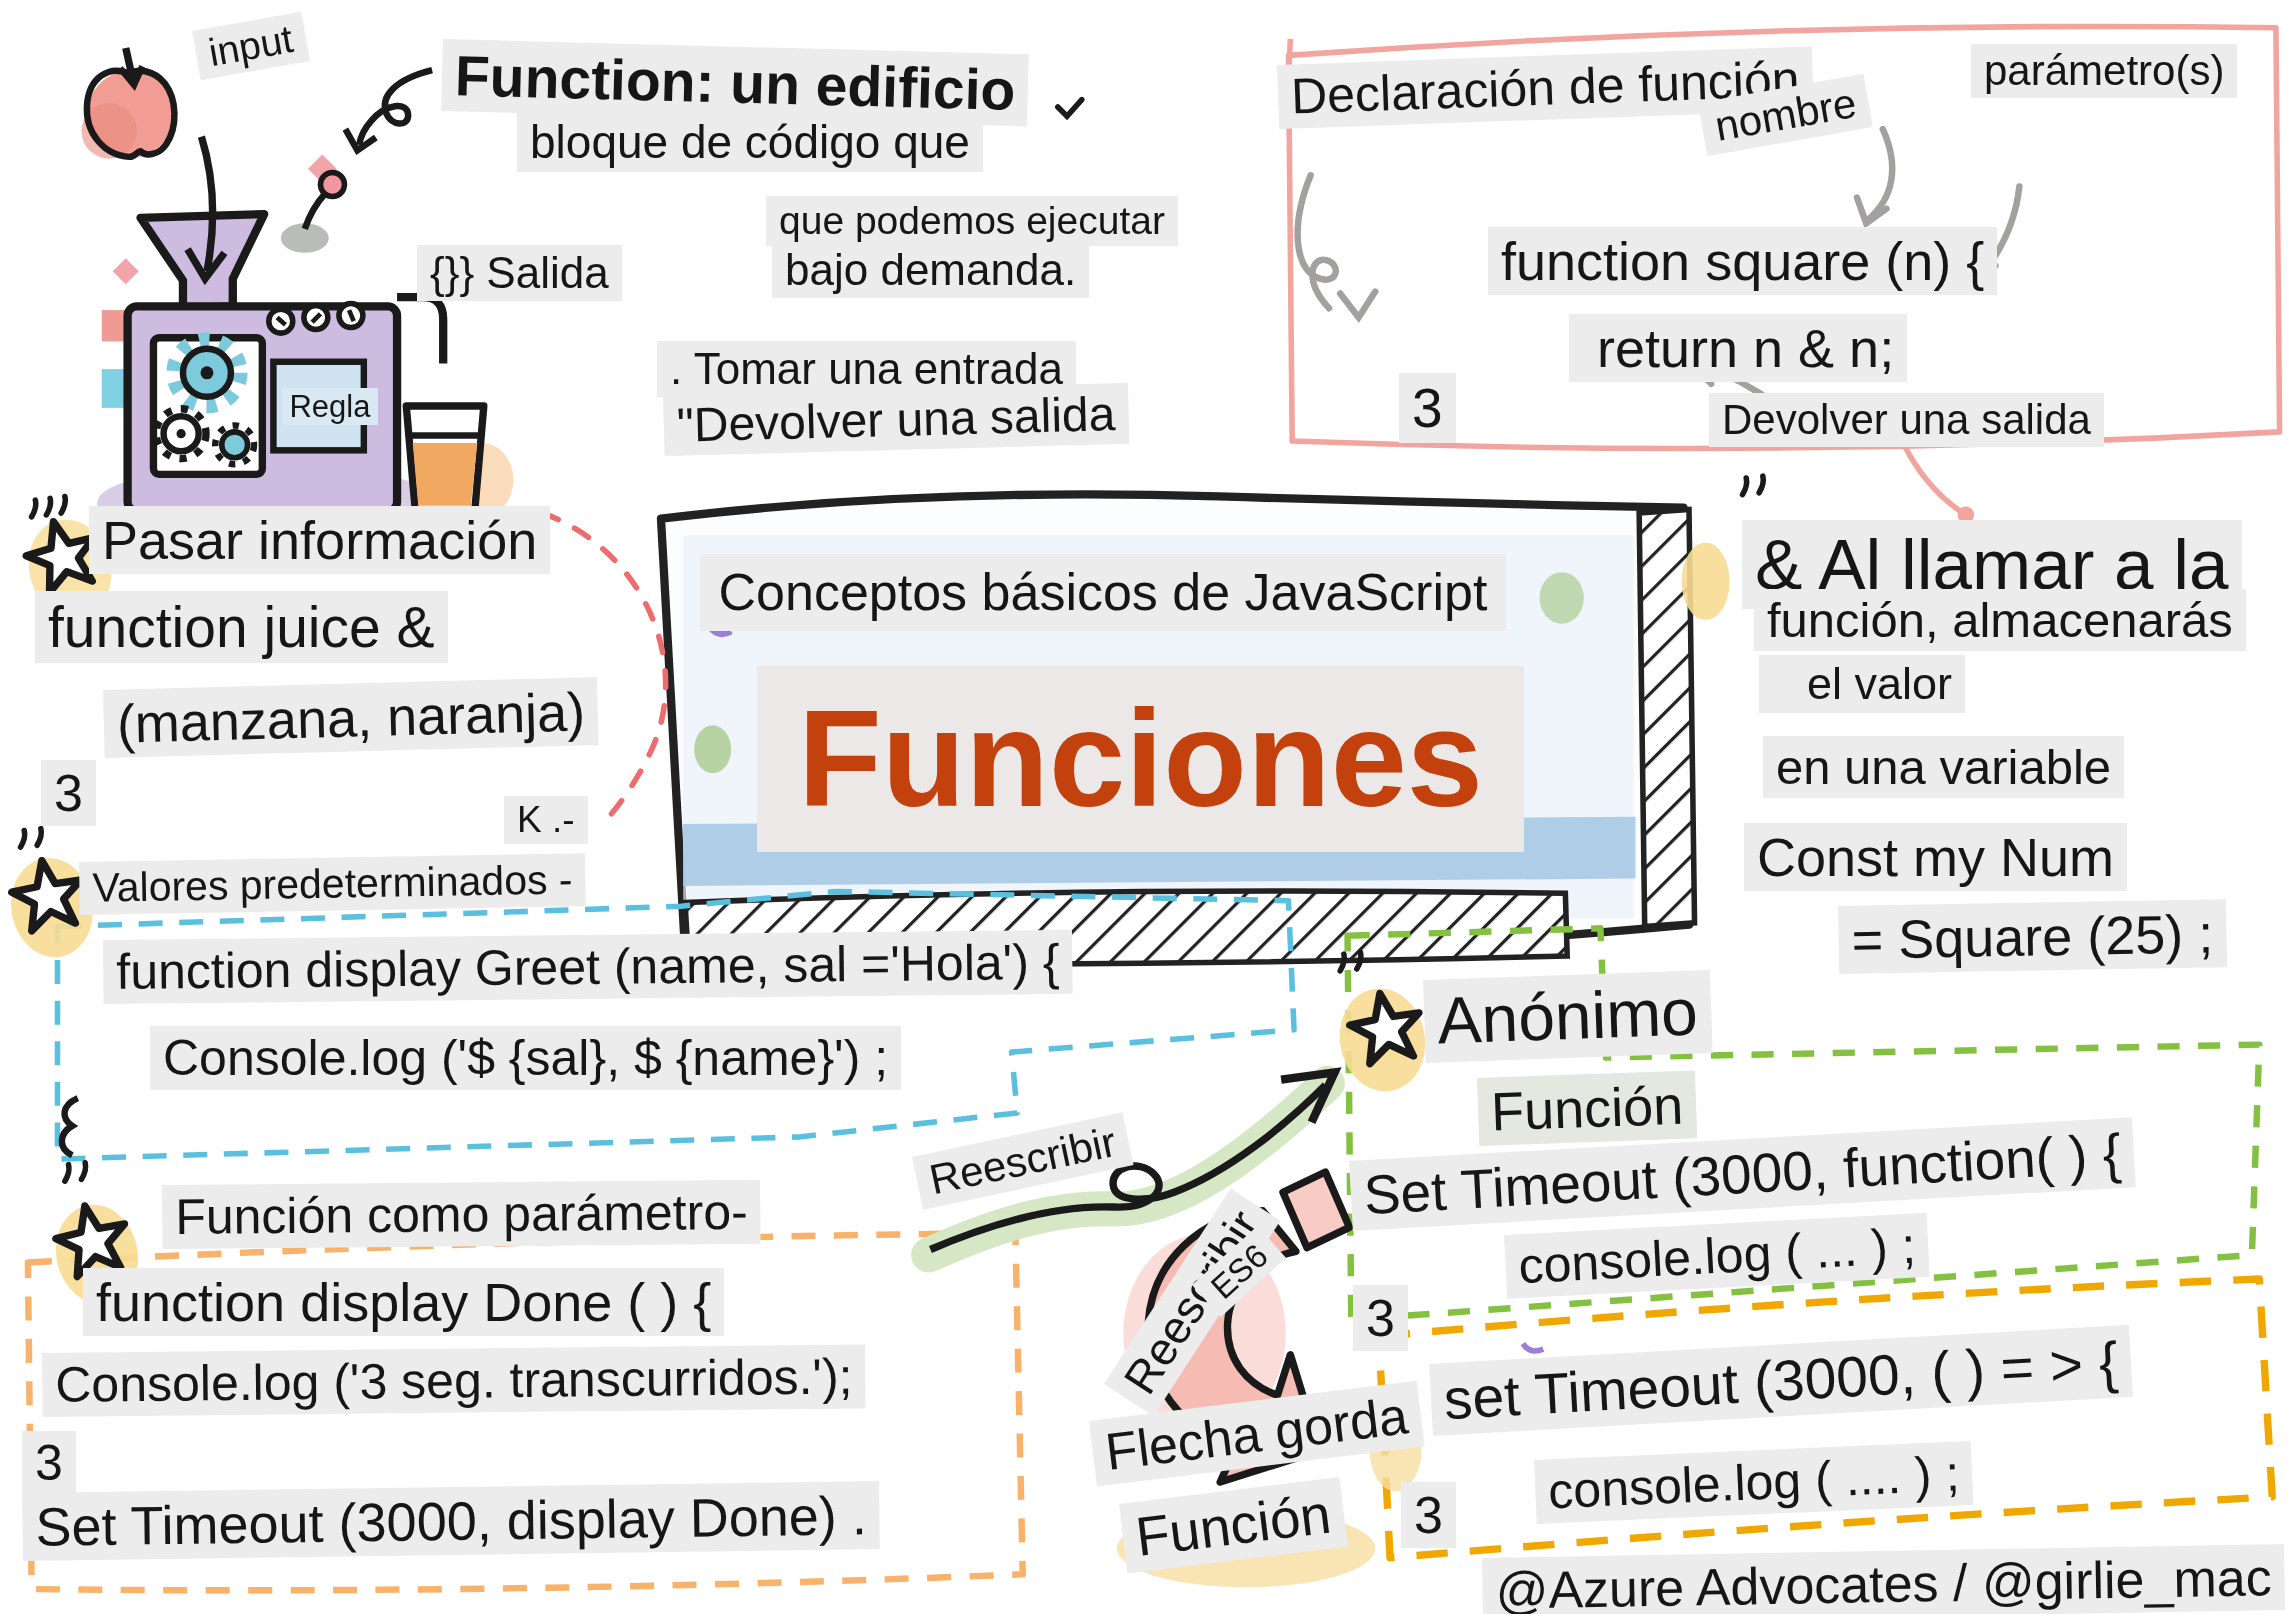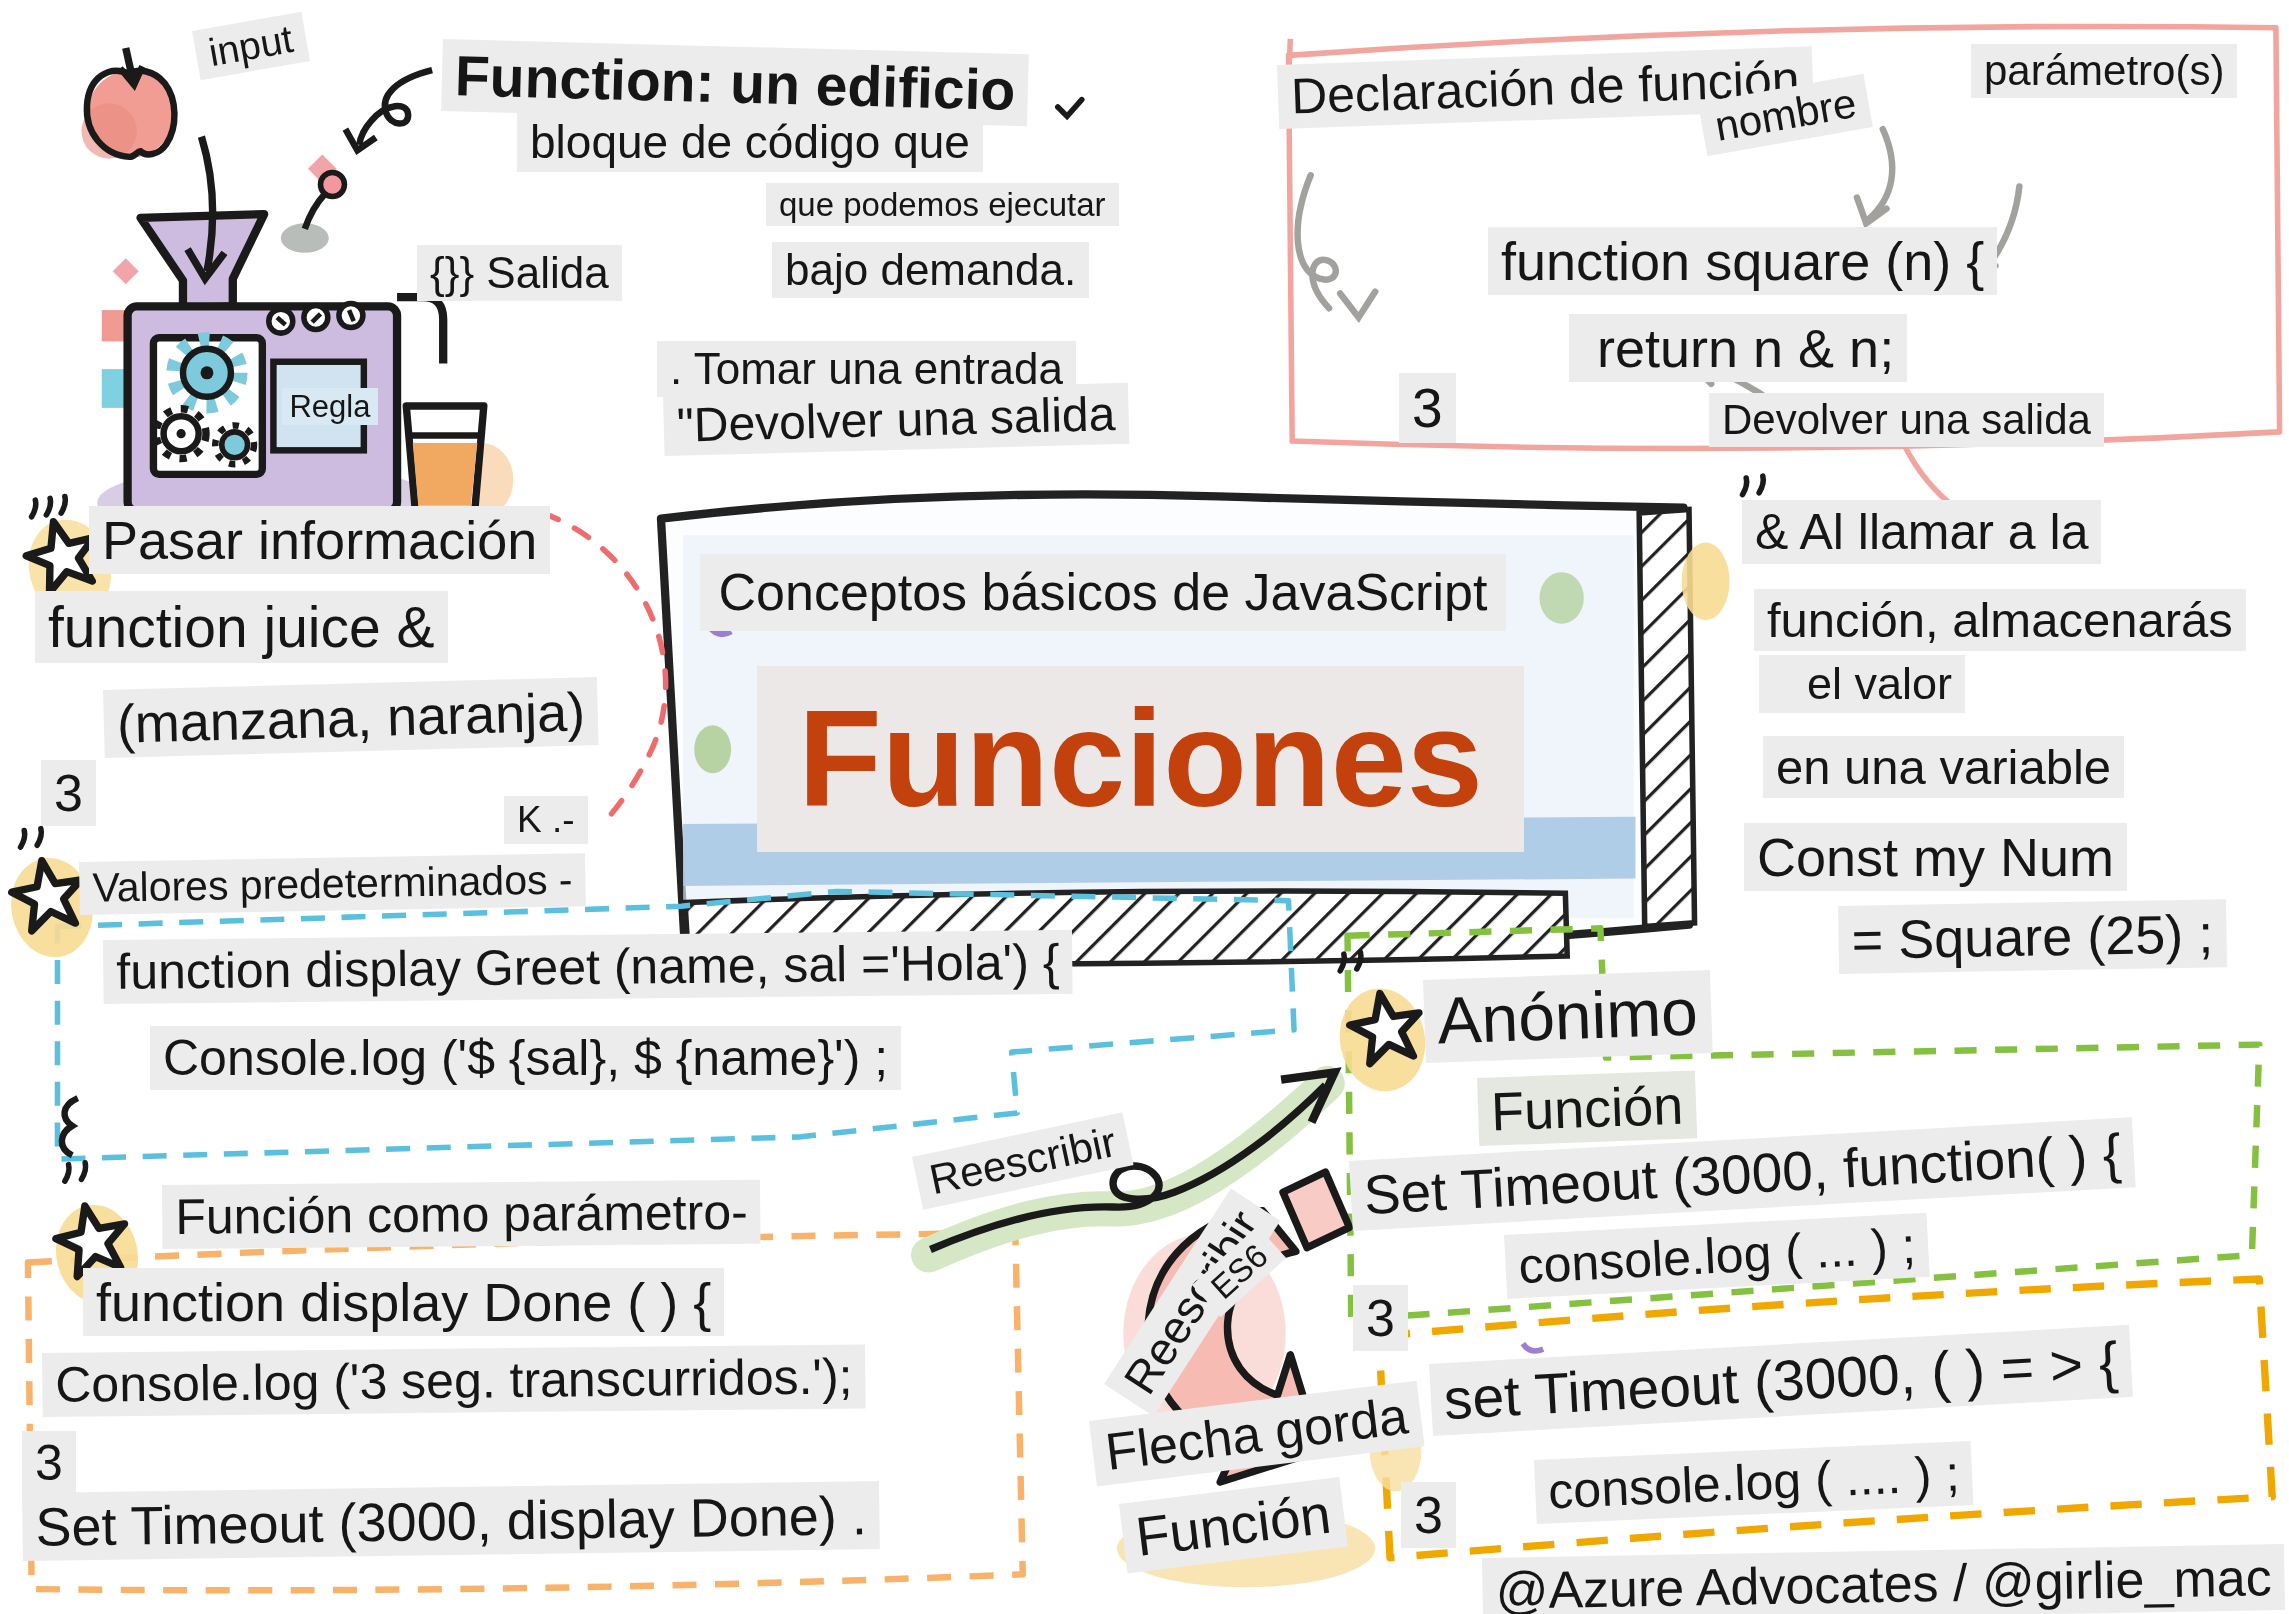--- a/index.html
+++ b/index.html
@@ -149,39 +149,39 @@
     <path d="M1146 116 l10 10 l16 -18"></path>
   </g>
   <path d="M84 1190 C66 1198 66 1212 78 1220 C64 1228 62 1244 78 1252" stroke="#1a1a1a" stroke-width="7" fill="none"></path>
   <path d="M768 678 q10 14 24 6" stroke="#9b7fd4" stroke-width="7" fill="none"></path>
   <path d="M1650 1456 q8 12 22 6" stroke="#9b7fd4" stroke-width="6" fill="none"></path>
 </svg>
 
 <div class="lbl" style="left:192px;top:31px;font-size:39px;transform:rotate(-10deg);">input</div>
 <div class="lbl b" style="left:443px;top:39px;font-size:57px;transform:rotate(1.5deg);">Function: un edificio</div>
 <div class="lbl" style="left:517px;top:113px;font-size:46px;">bloque de código que</div>
-<div class="lbl" style="left:766px;top:183px;font-size:33px;">que podemos ejecutar</div>
+<div class="lbl" style="left:766px;top:196px;font-size:39px;">que podemos ejecutar</div>
 <div class="lbl" style="left:772px;top:242px;font-size:44px;">bajo demanda.</div>
 <div class="lbl" style="left:657px;top:341px;font-size:44px;">. Tomar una entrada</div>
 <div class="lbl" style="left:663px;top:395px;font-size:48px;transform:rotate(-1.5deg);">"Devolver una salida</div>
 <div class="lbl" style="left:417px;top:245px;font-size:44px;">{}} Salida</div>
 <div class="lbl" style="left:282px;top:388px;font-size:31px;background:#d9e9f3;padding:0 7.4px;">Regla</div>
 
 <div class="lbl" style="left:1277px;top:65px;font-size:50px;transform:rotate(-2deg);">Declaración de función</div>
 <div class="lbl" style="left:1698px;top:103px;font-size:42px;transform:rotate(-10deg);">nombre</div>
 <div class="lbl" style="left:1971px;top:44px;font-size:42px;">parámetro(s)</div>
 <div class="lbl" style="left:1488px;top:227px;font-size:54px;">function square (n) {</div>
 <div class="lbl" style="left:1569px;top:314px;font-size:54px;padding-left:28px;">return n &amp; n;</div>
 <div class="lbl" style="left:1399px;top:373px;font-size:55px;">3</div>
 <div class="lbl" style="left:1709px;top:393px;font-size:42px;">Devolver una salida</div>
 
 <div class="lbl" style="left:700px;top:554px;font-size:52px;padding:7.4px 18.5px;">Conceptos básicos de JavaScript</div>
 <div class="lbl b" style="left:757px;top:666px;font-size:137px;background:#ece8e7;padding:11px 41px;color:#c2410c;">Funciones</div>
 
-<div class="lbl" style="left:1742px;top:500px;font-size:50px;text-align:right;">&amp; Al llamar a la</div>
+<div class="lbl" style="left:1742px;top:520px;font-size:71px;text-align:right;">&amp; Al llamar a la</div>
 <div class="lbl" style="left:1754px;top:589px;font-size:49px;">función, almacenarás</div>
 <div class="lbl" style="left:1759px;top:655px;font-size:45px;padding-left:48px;">el valor</div>
 <div class="lbl" style="left:1763px;top:736px;font-size:49px;">en una variable</div>
 <div class="lbl" style="left:1744px;top:823px;font-size:54px;">Const my Num</div>
 <div class="lbl" style="left:1838px;top:906px;font-size:54px;transform:rotate(-1deg);">= Square (25) ;</div>
 
 <div class="lbl" style="left:89px;top:506px;font-size:54px;">Pasar información</div>
 <div class="lbl" style="left:35px;top:591px;font-size:57px;">function juice &amp;</div>
 <div class="lbl" style="left:103px;top:690px;font-size:54px;transform:rotate(-1.5deg);">(manzana, naranja)</div>
 <div class="lbl" style="left:41px;top:760px;font-size:52px;">3</div>

